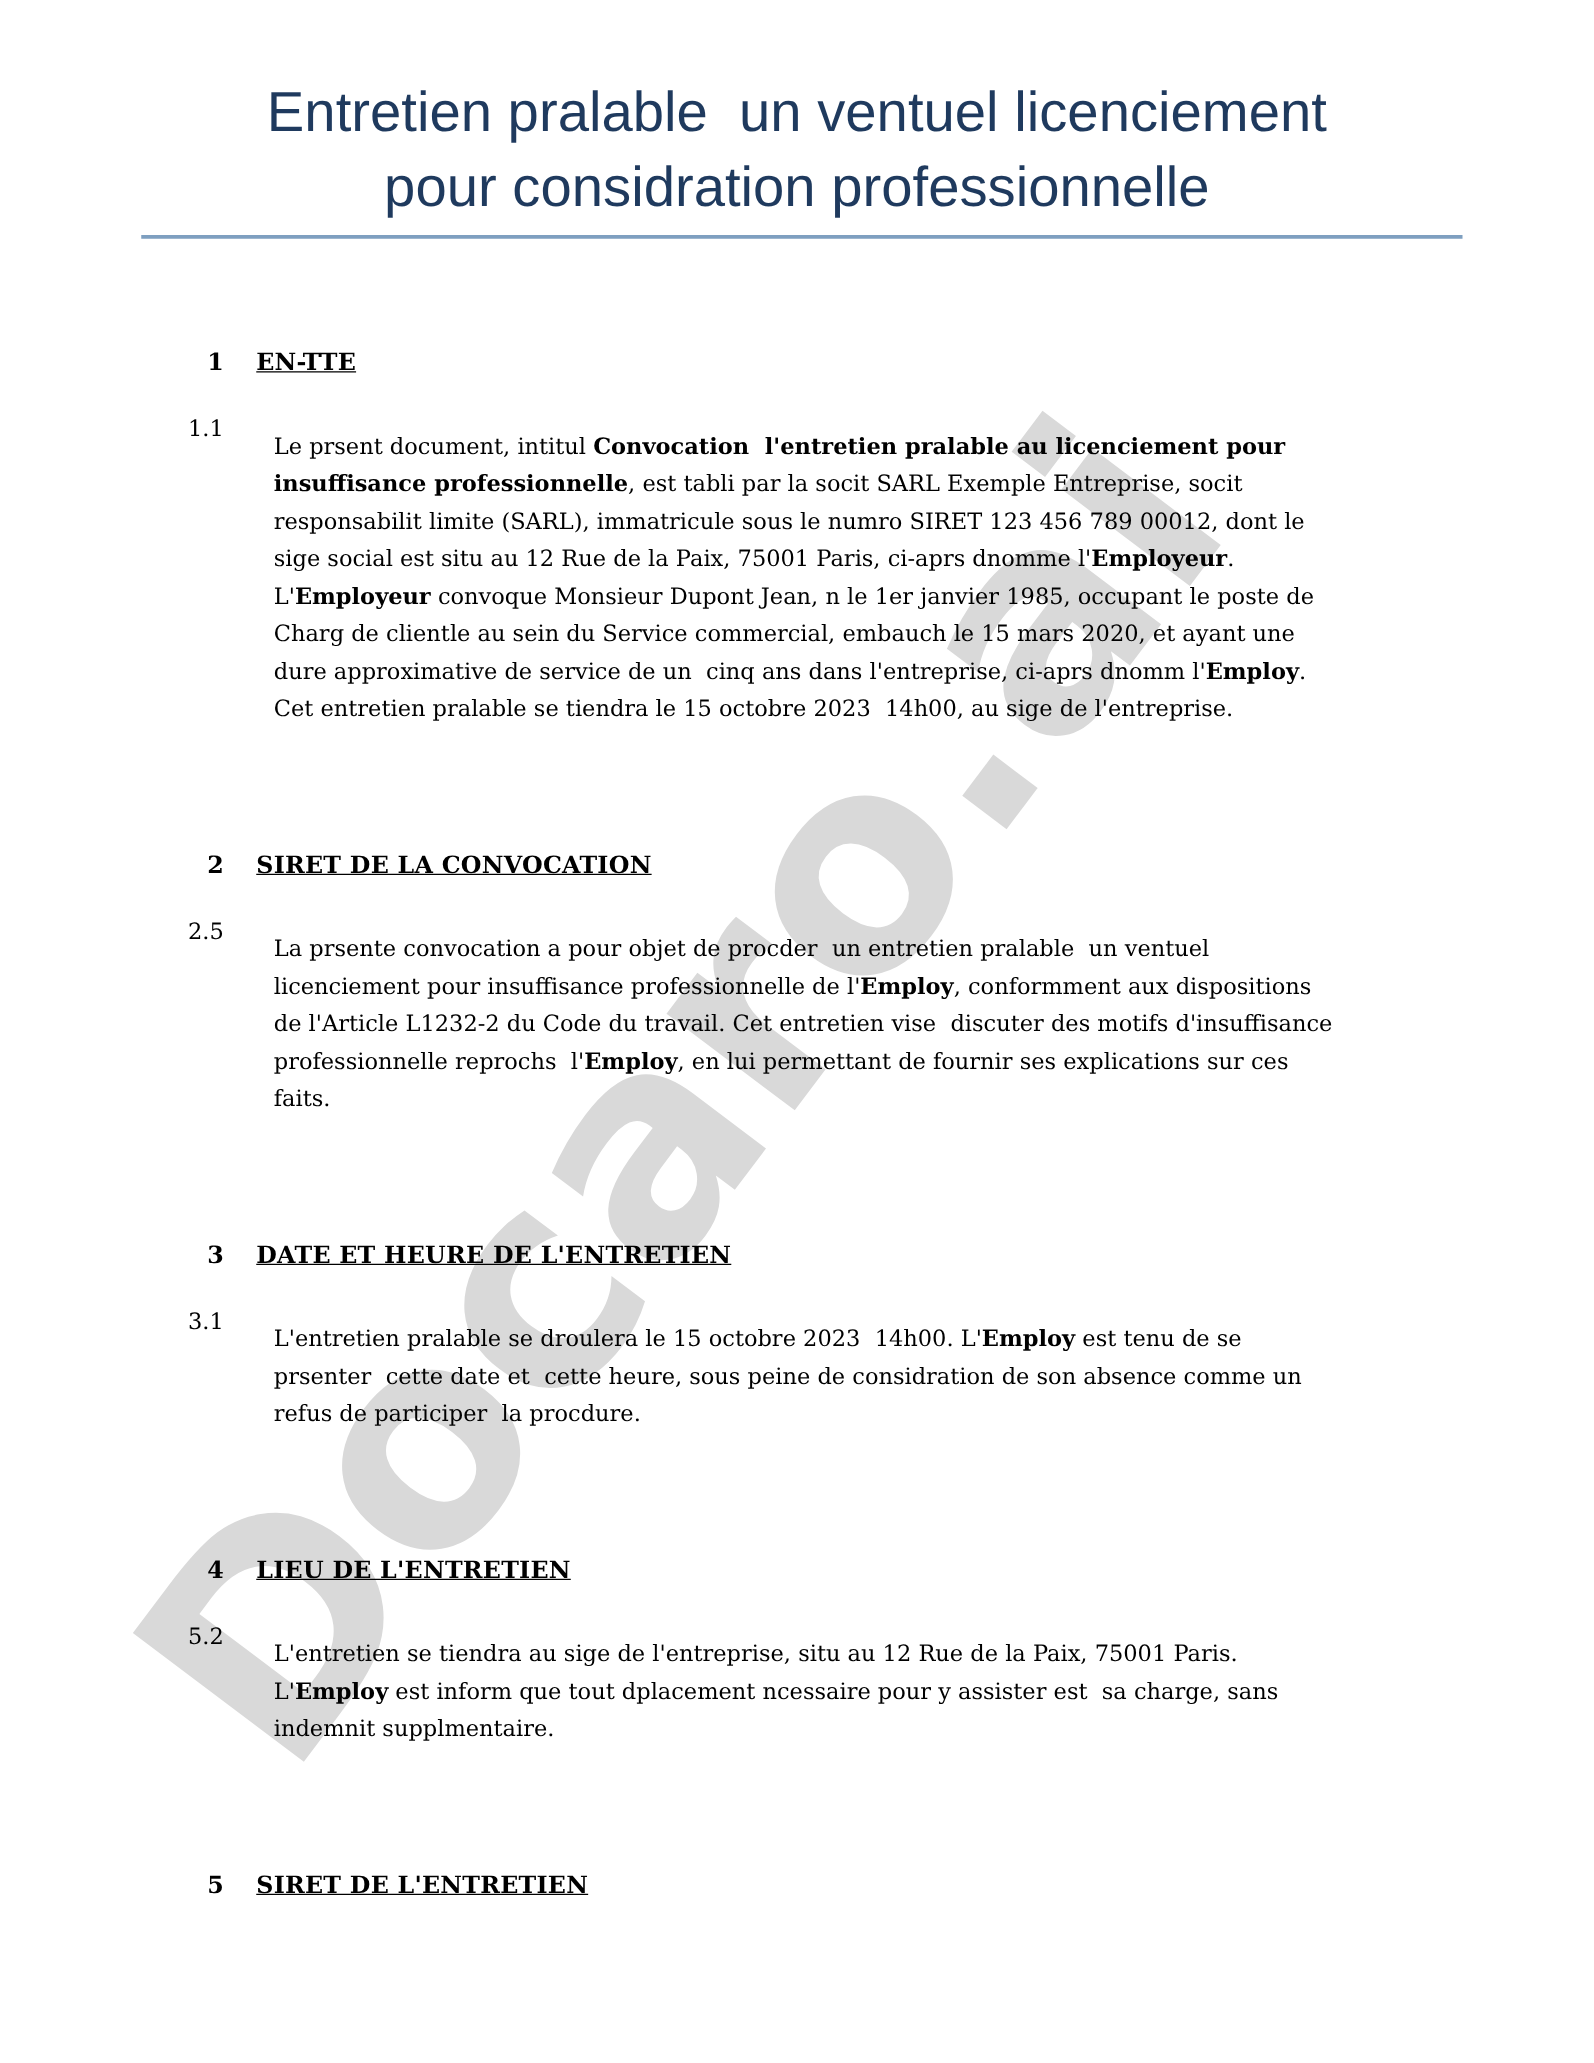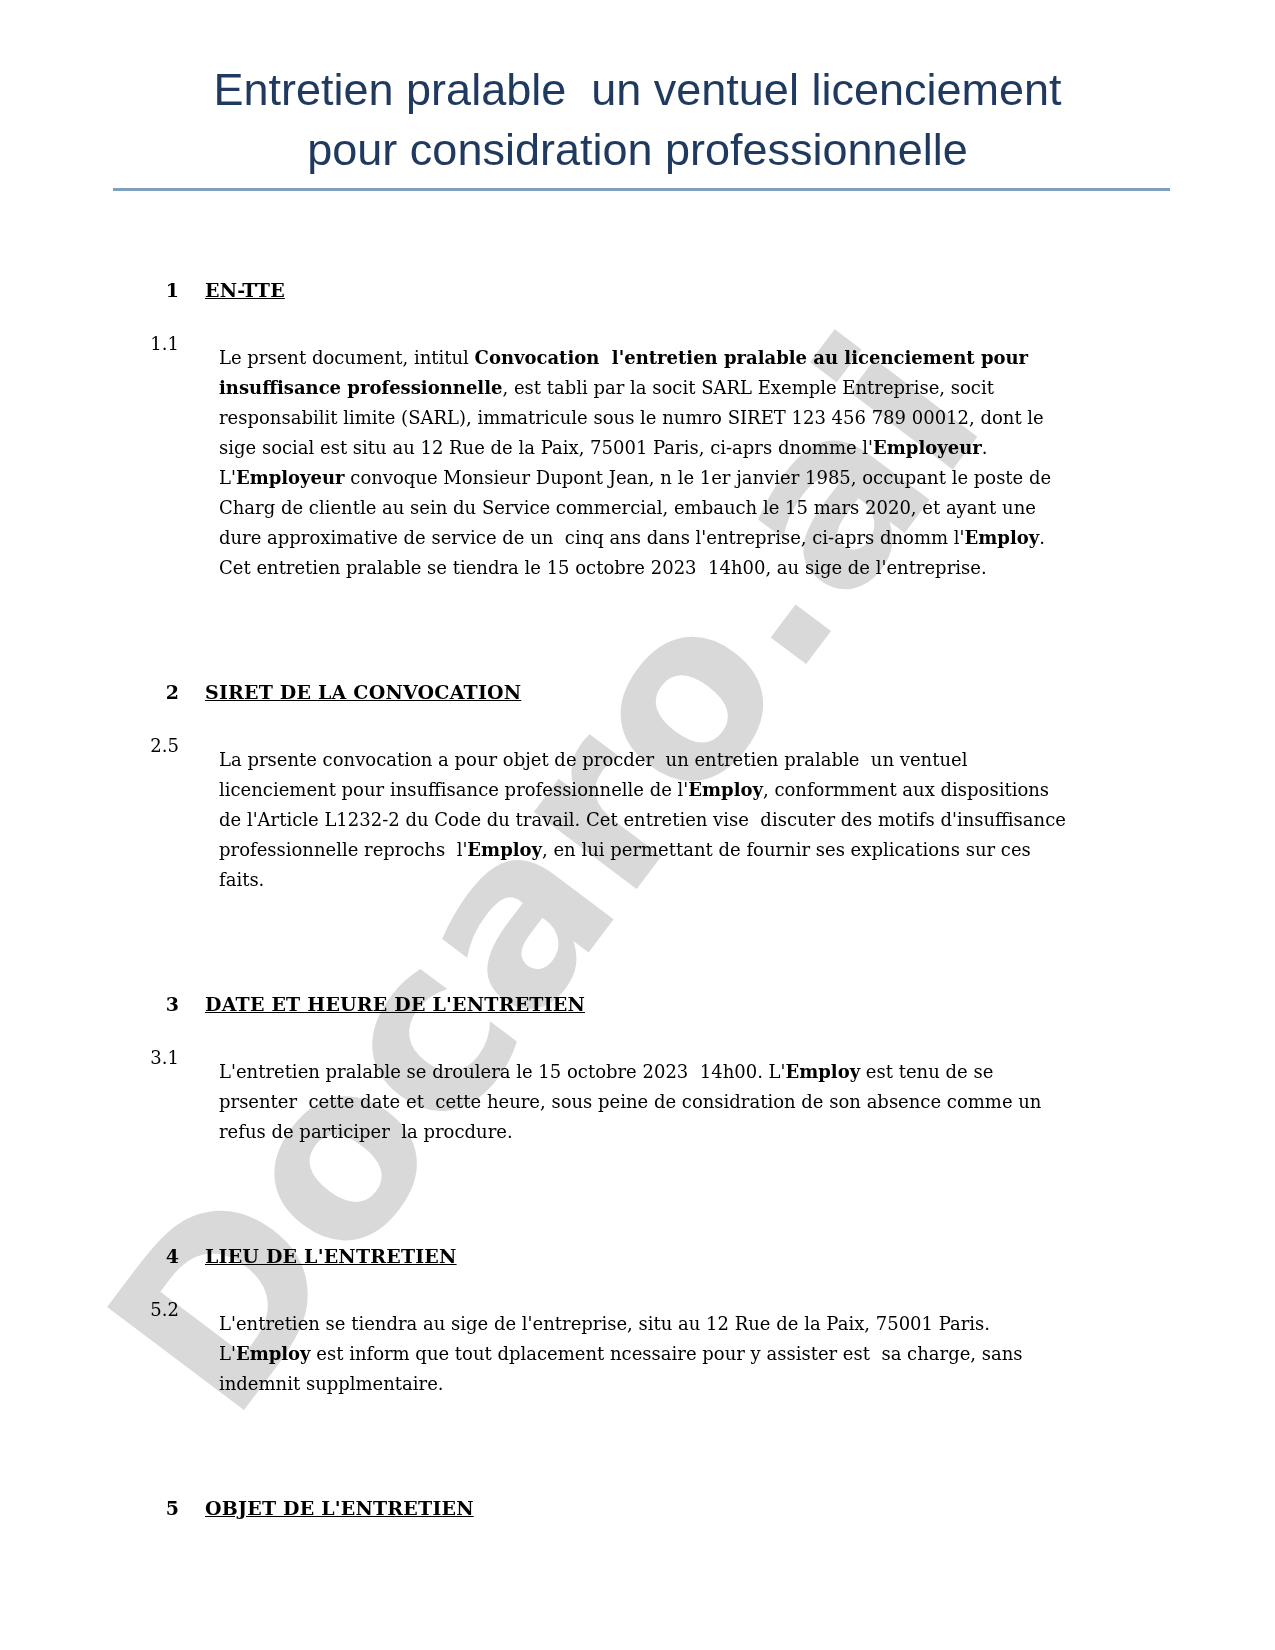--- a/index.html
+++ b/index.html
@@ -138,19 +138,19 @@
             <h2 class="heading-text">LIEU DE L'ENTRETIEN</h2>
           </div>
           <div class="para-row">
             <span class="num para-num">5.2</span>
             <p class="para-text"><span>L'entretien se tiendra au sige de l'entreprise, situ au 12 Rue de la Paix, 75001 Paris. L'</span><strong>Employ</strong><span> est inform que tout dplacement ncessaire pour y assister est  sa charge, sans indemnit supplmentaire.</span></p>
           </div>
         </section>
         <section class="doc-section">
           <div class="heading-row">
             <span class="num heading-num">5</span>
-            <h2 class="heading-text">OBJET DE L'ENTRETIEN</h2>
+            <h2 class="heading-text">SIRET DE L'ENTRETIEN</h2>
           </div>
         </section>
       </main>
 
   </div>
 </div>
 
 </body></html>

